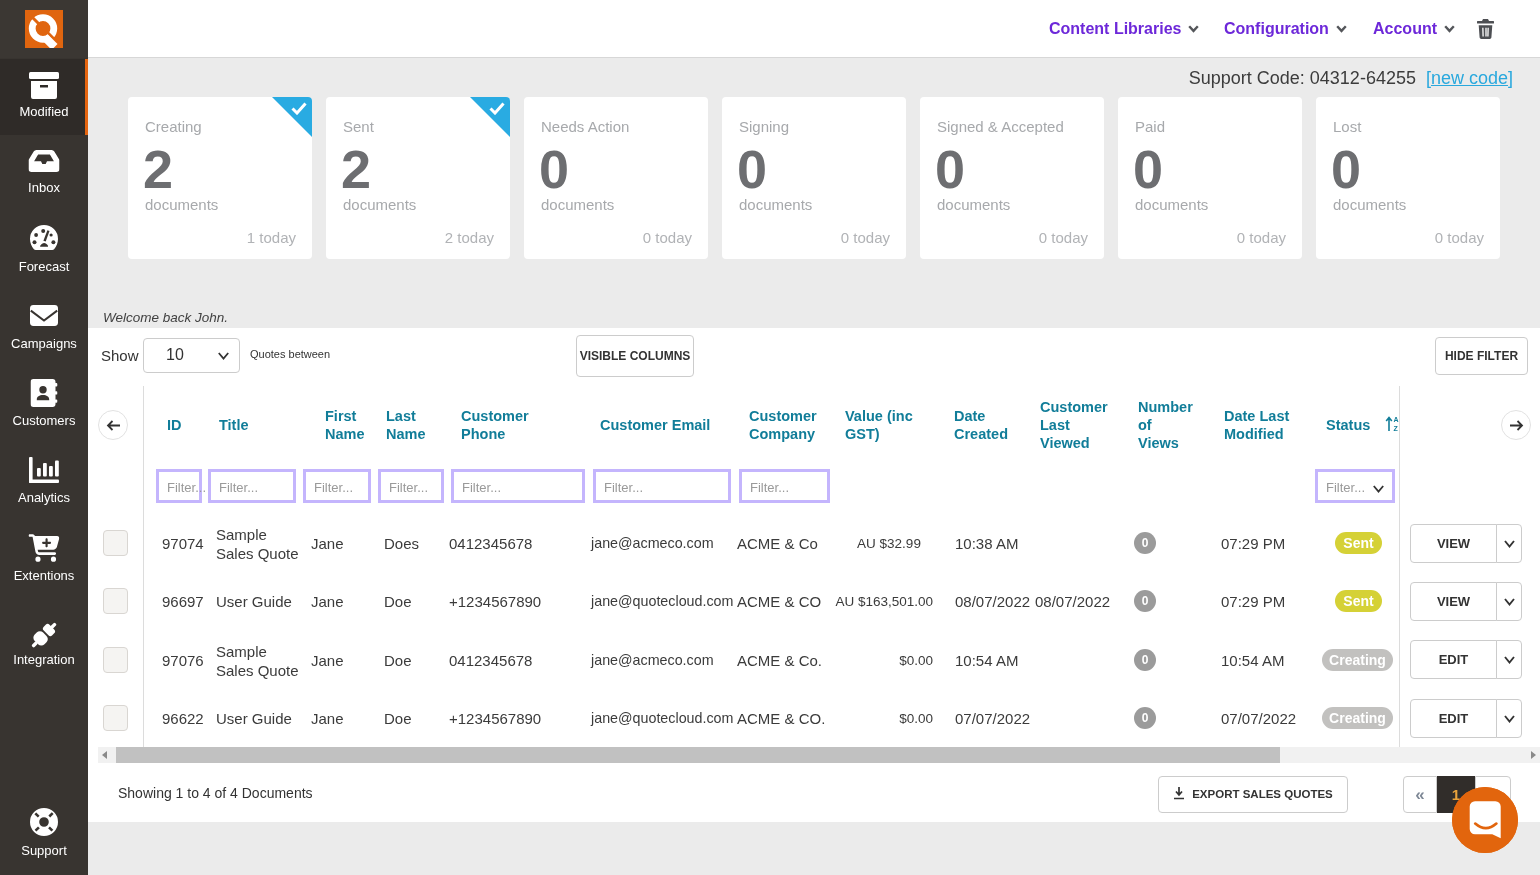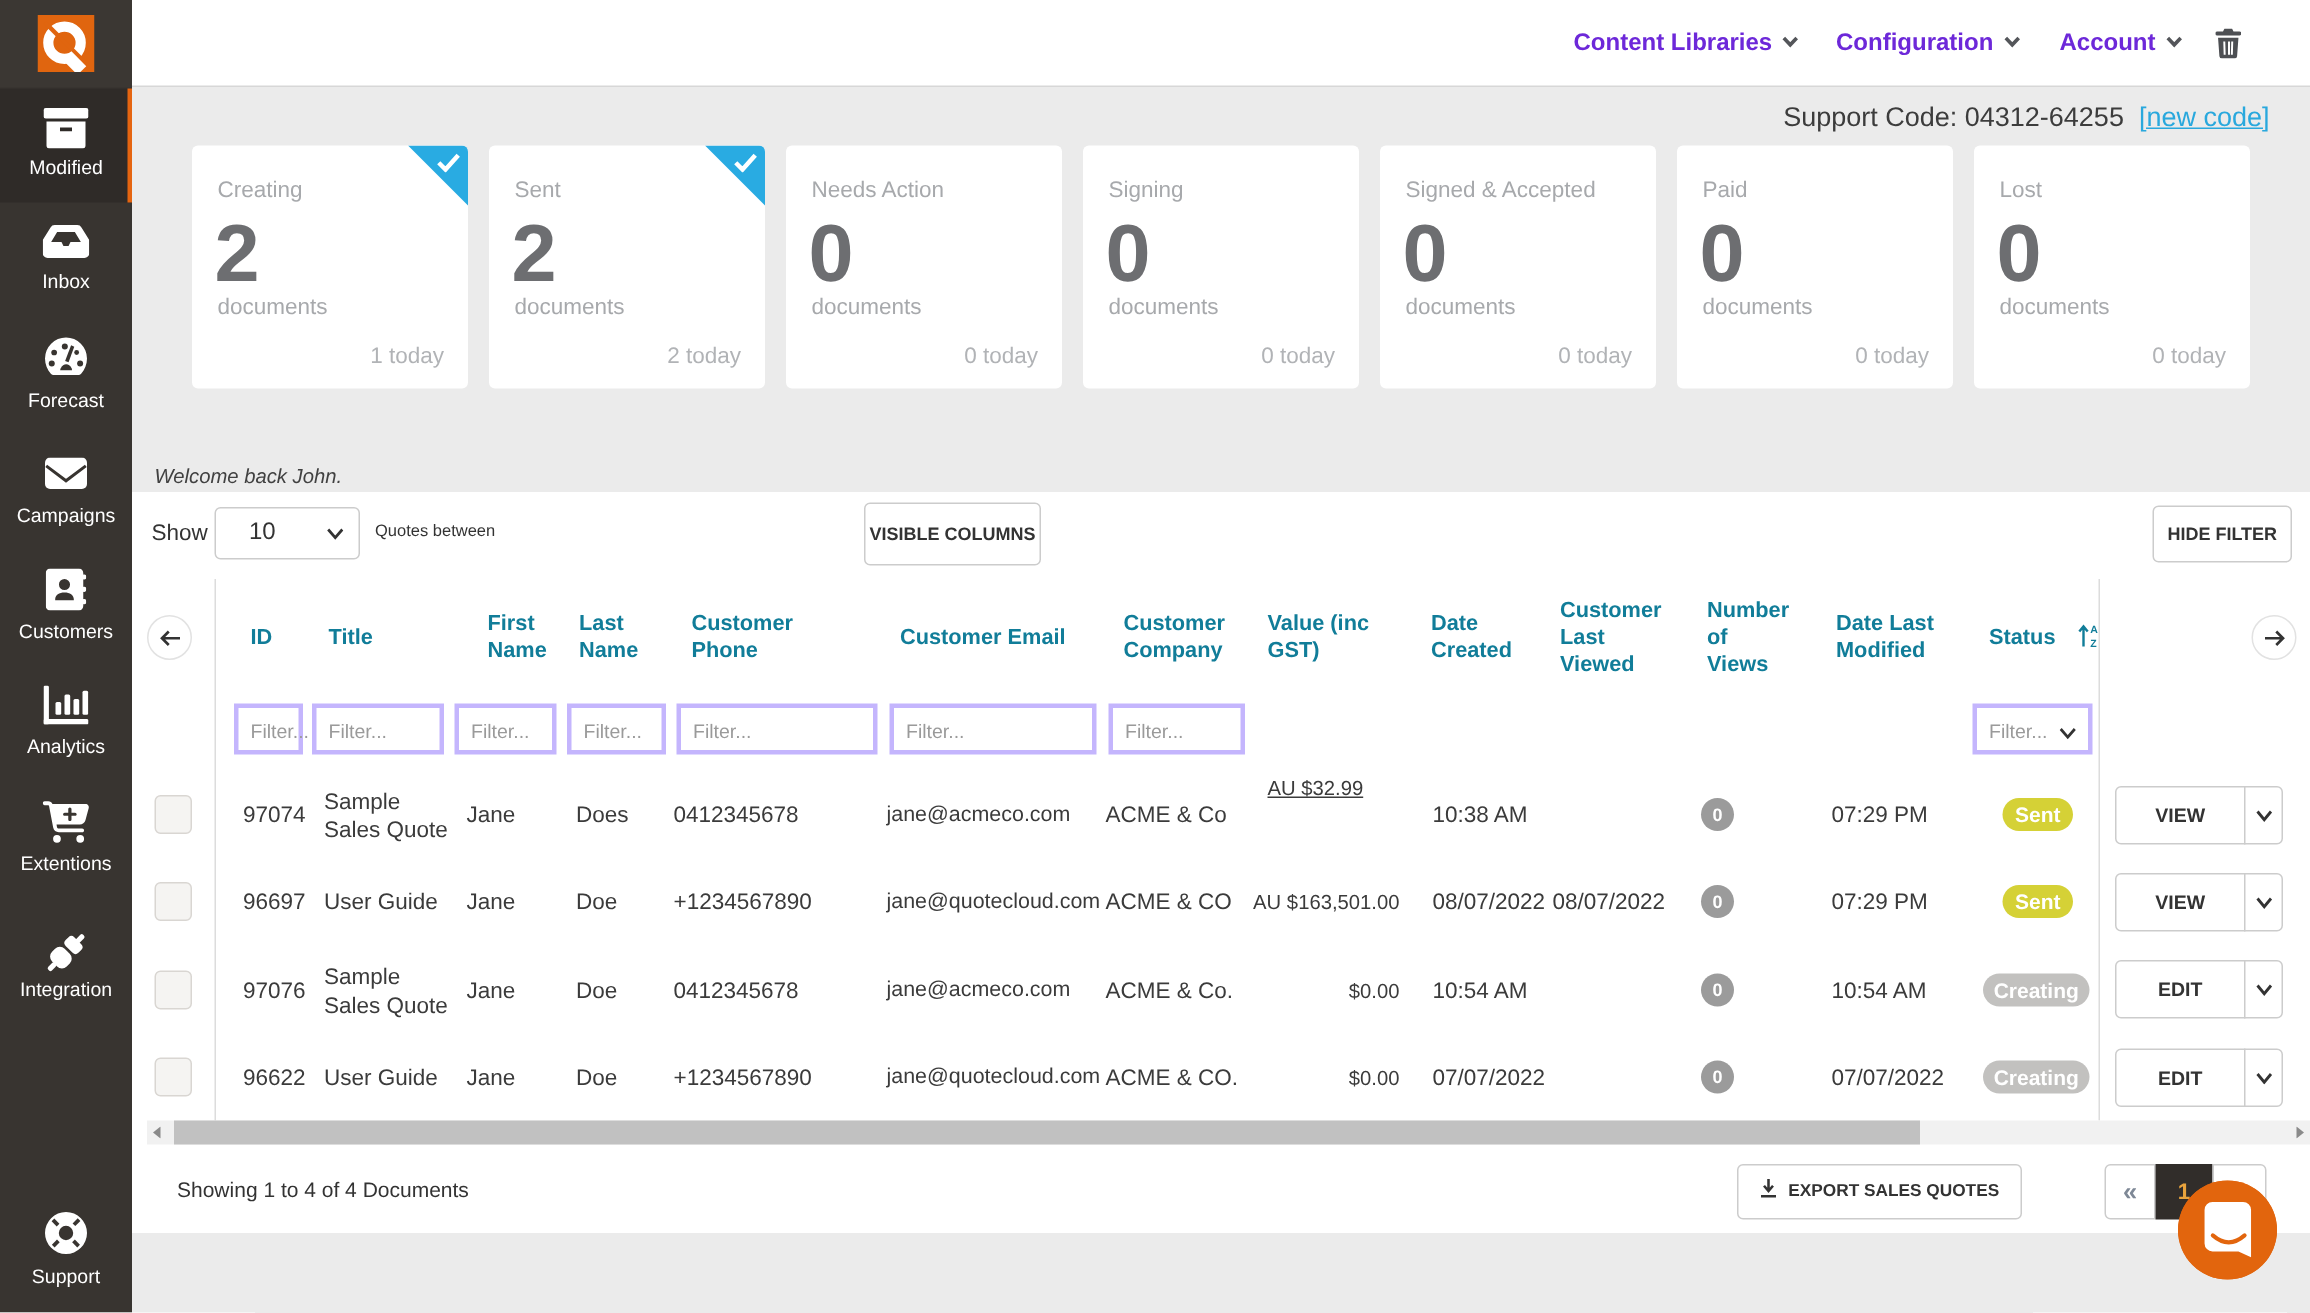--- a/index.html
+++ b/index.html
@@ -301,21 +301,21 @@
   </div>
 
   <div class="checkbox" style="top:202px;"></div>
   <div class="td" style="left:74px;  top:206px;">97074</div>
   <div class="td" style="left:128px; top:197px;">Sample<br>Sales Quote</div>
   <div class="td" style="left:223px; top:206px;">Jane</div>
   <div class="td" style="left:296px; top:206px;">Does</div>
   <div class="td" style="left:361px; top:206px;">0412345678</div>
   <div class="td em" style="left:503px; top:206px;">jane@acmeco.com</div>
   <div class="td" style="left:649px; top:206px;">ACME &amp; Co</div>
-  <div class="td val" style="left:757px; top:188px; width:88px; text-align:left;text-decoration:underline;">AU $32.99</div>
+  <div class="td val" style="left:757px; top:206px; width:88px; text-align:center;">AU $32.99</div>
   <div class="td" style="left:867px; top:206px;">10:38 AM</div>
   <div class="badge0" style="left:1046px; top:204px;">0</div>
   <div class="td" style="left:1133px; top:206px;">07:29 PM</div>
   <div class="pill sent" style="left:1247px; top:204px;">Sent</div>
   <div class="actbtn" style="top:196px;">
       <div class="m">VIEW</div>
       <div class="c"><svg width="11" height="8" viewBox="0 0 11 8" style="margin-top:15px;">
           <path d="M1 1 L5.5 6.5 L10 1" stroke="#333" stroke-width="1.9" fill="none"></path>
         </svg></div>
     </div>

